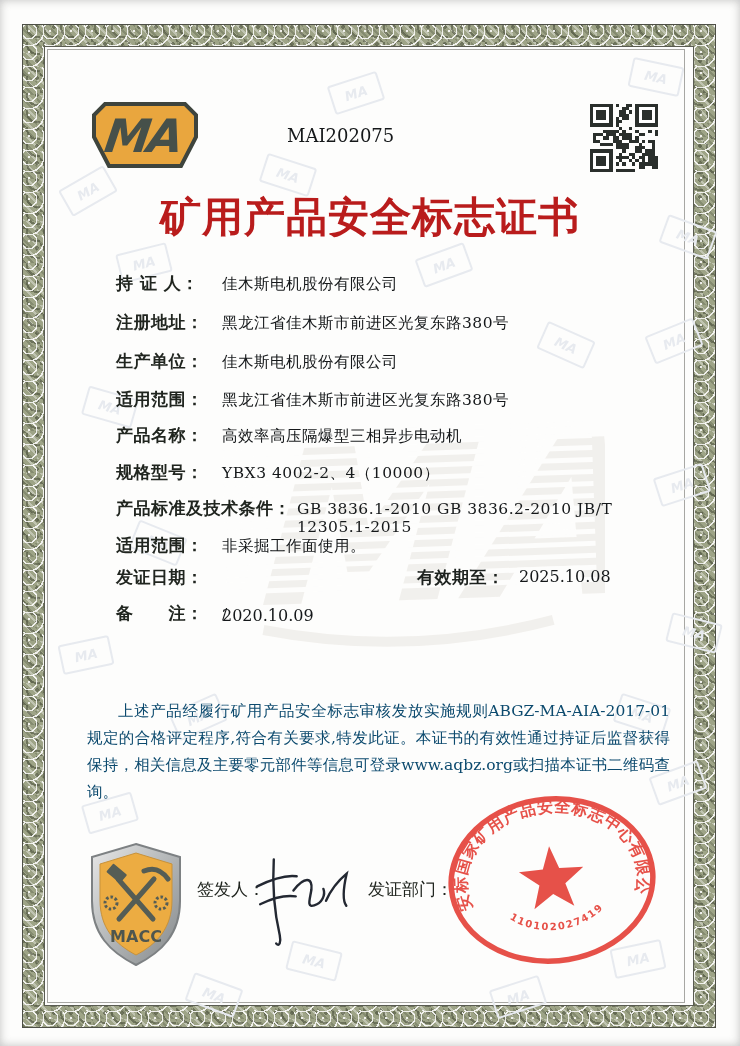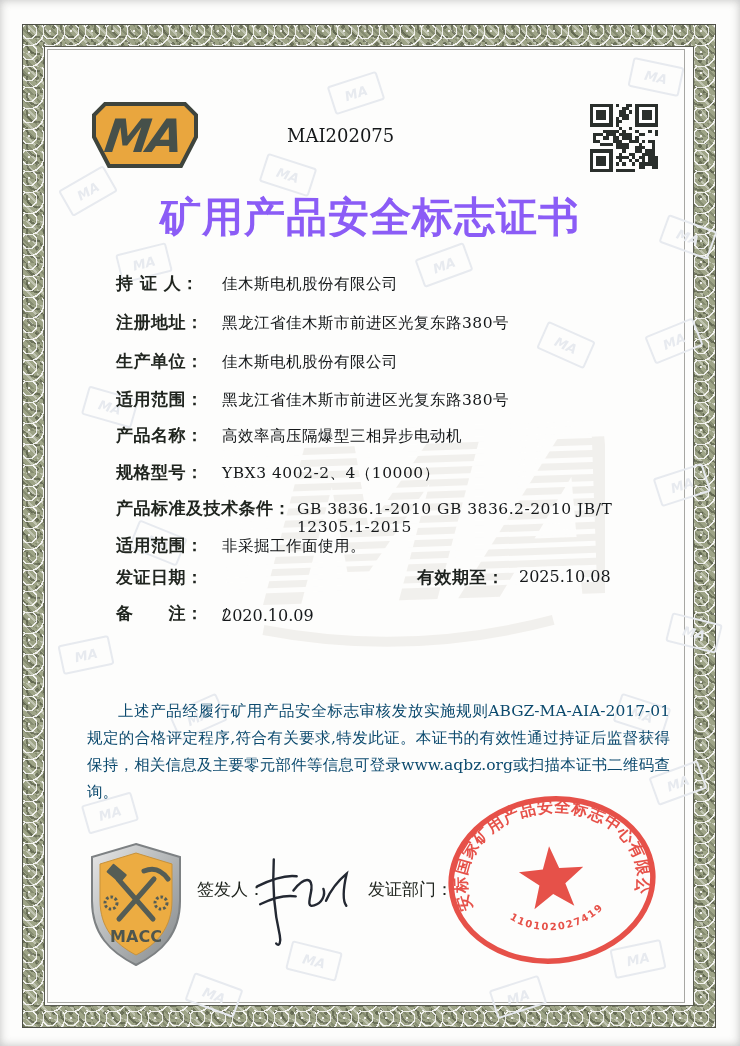--- a/index.html
+++ b/index.html
@@ -37,21 +37,21 @@
     display:flex;align-items:center;justify-content:center;font-style:italic;
     pointer-events:none;
   }
   .content{position:absolute;left:0;top:0;width:100%;height:100%;}
   .lbl{font-weight:bold;color:#20251f;letter-spacing:.5px;}
   .val{font-family:"DejaVu Serif","Liberation Serif",serif;color:#15181a;}
   .hdr-row{position:absolute;left:287px;top:125px;font-size:18px;display:flex;gap:12px;align-items:baseline;}
   .hdr-row .val{font-size:18px;}
   .title{
     position:absolute;left:0;top:190px;width:100%;text-align:center;
-    font-size:41px;font-weight:bold;color:#8b5cf6;letter-spacing:1px;
+    font-size:41px;font-weight:bold;color:#b91c1c;letter-spacing:1px;
   }
   .frow{position:absolute;left:116px;width:545px;display:flex;align-items:baseline;font-size:17px;}
   .frow .lbl{flex:0 0 106px;}
   .frow.wide .lbl{flex:0 0 181px;}
   .frow .val{font-size:15.5px;letter-spacing:.5px;}
   .daterow{position:absolute;left:116px;top:566px;width:545px;font-size:17px;}
   .daterow .lbl{position:absolute;left:0;top:0;}
   .daterow .v1{position:absolute;left:106px;top:1px;font-size:16px;margin-top:39px;}
   .daterow .lbl2{position:absolute;left:301px;top:0;font-weight:bold;letter-spacing:.5px;}
   .daterow .v2{position:absolute;left:403px;top:1px;font-size:16px;}

